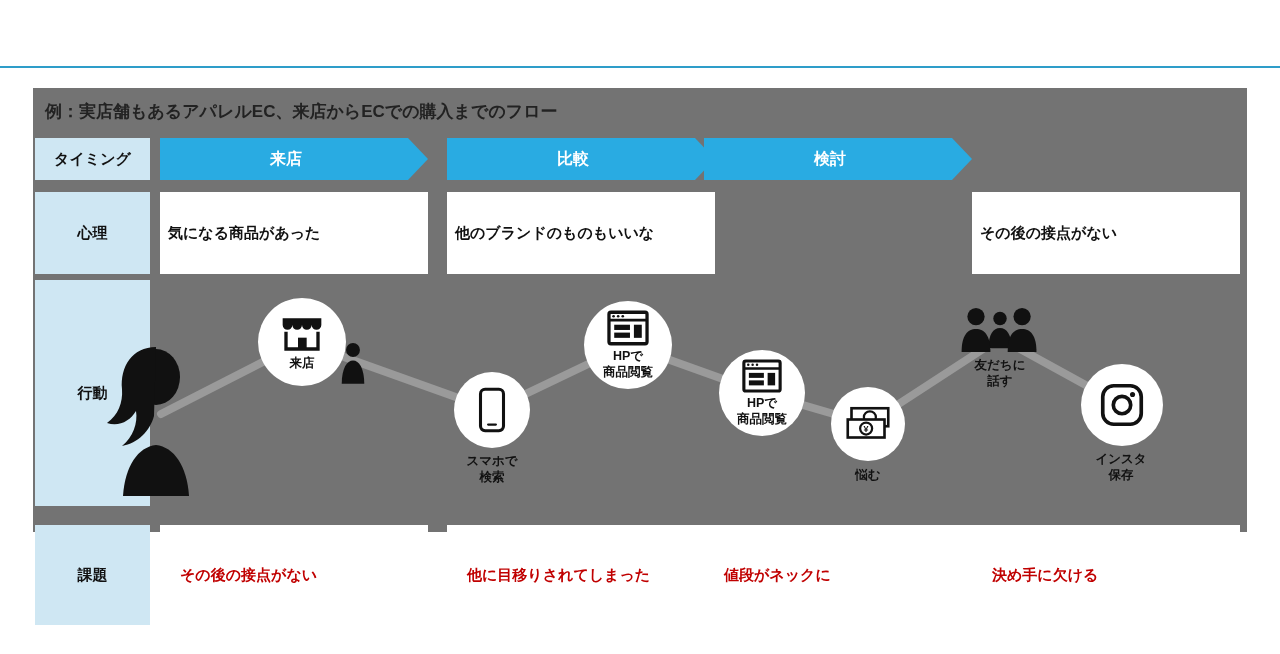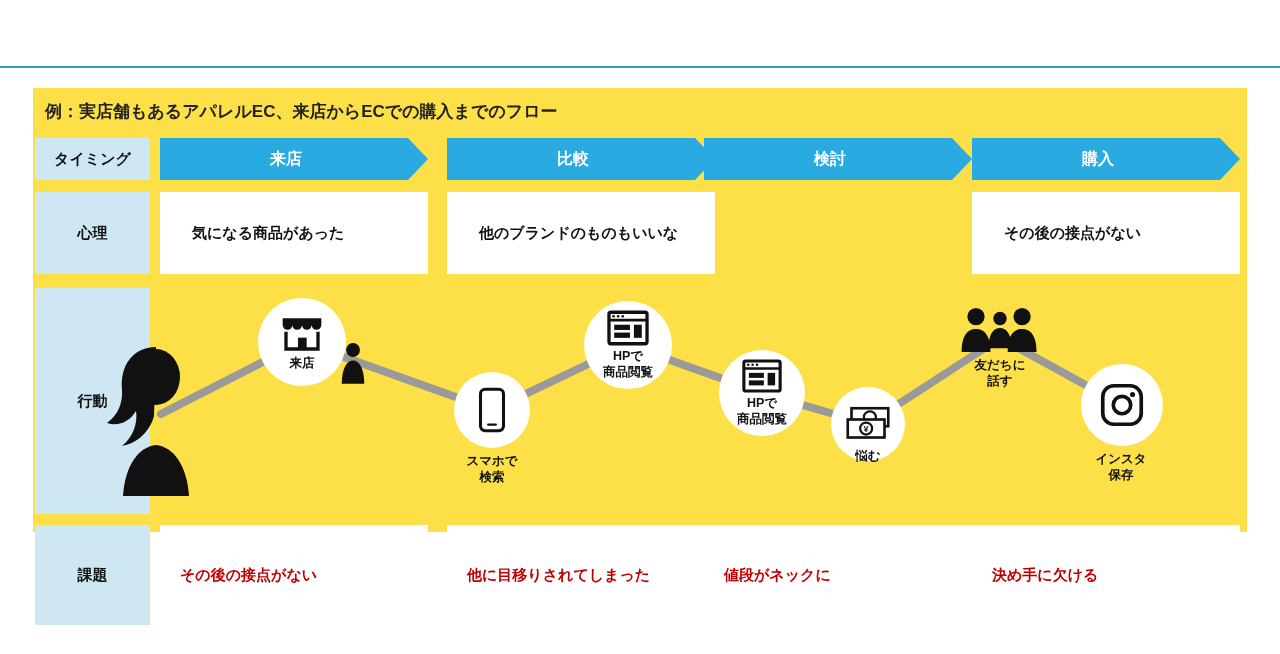--- a/index.html
+++ b/index.html
@@ -4,41 +4,41 @@
 <style>
   * { margin:0; padding:0; box-sizing:border-box; }
   html,body { width:1280px; height:654px; background:#ffffff;
     font-family:"Liberation Sans","DejaVu Sans",sans-serif; }
   .page { position:relative; width:1280px; height:654px; background:#ffffff; overflow:hidden; }
 
   .page-title { position:absolute; left:45px; top:16px; font-size:26px; font-weight:bold;
     color:#1d3a56; letter-spacing:1px; }
   .title-divider { position:absolute; left:0; top:66px; width:1280px; height:2px; background:#2e9dc9; }
 
-  .board { position:absolute; left:33px; top:88px; width:1214px; height:444px; background:#fde047; }
+  .board { position:absolute; left:33px; top:88px; width:1214px; height:444px; background:#737373; }
   .board-subtitle { position:absolute; left:12px; top:12px; font-size:17px; font-weight:bold; color:#222; }
 
   
   .rowlabel { position:absolute; left:2px; width:115px; background:#cfe7f3; color:#111;
     display:flex; align-items:center; justify-content:center; font-weight:bold; font-size:15px; }
   .rl-timing { top:50px;  height:42px; }
   .rl-psych  { top:104px; height:82px; }
-  .rl-action { top:200px; height:226px; }
+  .rl-action { top:192px; height:226px; }
   .rl-issue  { top:437px; height:100px; }
 
   
   .c1 { left:127px; } .c2 { left:399px;margin-left:15px; } .c3 { left:671px; } .c4 { left:939px; }
   .stagecol { width:268px; position:absolute; }
 
   .arrow { top:50px; height:42px; background:#29abe2; color:#fff; font-weight:bold; font-size:16px;
     display:flex; align-items:center; justify-content:center; padding-right:16px;
     clip-path:polygon(0 0, calc(100% - 20px) 0, 100% 50%, calc(100% - 20px) 100%, 0 100%); }
 
   .psych { top:104px; height:82px; background:#fff; display:flex; align-items:center;
-    padding:0 32px; font-weight:bold; font-size:15px; color:#111; }
+    padding:0 8px; font-weight:bold; font-size:15px; color:#111; }
 
   .issue { top:437px; height:100px; background:#fff; display:flex; align-items:center;
     padding:17px 20px; font-weight:bold; font-size:15px; color:#c00000; }
 
   
   .journey-path { position:absolute; left:0; top:0; z-index:1; }
   .action-item { position:absolute; z-index:2; }
   .circle { background:#fff; border-radius:50%; display:flex; flex-direction:column;
     align-items:center; justify-content:center; gap:3px; }
   .circle-label, .float-label { font-weight:bold; font-size:12.5px; color:#111; text-align:center;
@@ -59,21 +59,20 @@
     <div class="board-subtitle">例：実店舗もあるアパレルEC、来店からECでの購入までのフロー</div>
 
     <div class="rowlabel rl-timing">タイミング</div>
     <div class="rowlabel rl-psych">心理</div>
     <div class="rowlabel rl-action">行動</div>
     <div class="rowlabel rl-issue">課題</div>
 
     <div class="stagecol arrow c1">来店</div>
     <div class="stagecol arrow c2">比較</div>
     <div class="stagecol arrow c3">検討</div>
-    <div class="stagecol arrow c4">購入</div>
 
     <div class="stagecol psych c1">気になる商品があった</div>
     <div class="stagecol psych c2">他のブランドのものもいいな</div>
     <div class="stagecol psych c4">その後の接点がない</div>
 
     <div class="stagecol issue c1">その後の接点がない</div>
     <div class="stagecol issue c2">他に目移りされてしまった</div>
     <div class="stagecol issue c3">値段がネックに</div>
     <div class="stagecol issue c4">決め手に欠ける</div>
 
@@ -146,21 +145,21 @@
 
     <div class="action-item circle" style="left:798px; top:299px; width:74px; height:74px;">
       <svg class="icon-svg" width="46" height="36" viewBox="0 0 60 48">
         <rect x="8" y="3" width="49" height="24" fill="#fff" stroke="#111" stroke-width="3.5"></rect>
         <circle cx="32.5" cy="15" r="8" fill="none" stroke="#111" stroke-width="3"></circle>
         <rect x="3" y="18" width="49" height="24" fill="#fff" stroke="#111" stroke-width="3.5"></rect>
         <circle cx="27.5" cy="30" r="8" fill="none" stroke="#111" stroke-width="3"></circle>
         <text x="27.5" y="34.5" font-size="12" font-weight="bold" text-anchor="middle" fill="#111">¥</text>
       </svg>
     </div>
-    <div class="float-label" style="left:785px; top:361px; width:100px;font-family:Liberation Serif, serif;">悩む</div>
+    <div class="float-label" style="left:785px; top:380px; width:100px;font-family:Liberation Serif, serif;">悩む</div>
 
     <div class="action-item" style="left:925px; top:218px; width:84px; height:48px;">
       <svg class="icon-svg" width="84" height="48" viewBox="0 0 84 50" fill="#111">
         <circle cx="42" cy="13" r="7"></circle>
         <path d="M30 44 C30 30 35 23 42 23 C49 23 54 30 54 44 Z"></path>
         <circle cx="17" cy="11" r="9"></circle>
         <path d="M2 48 C2 31 8 24 17 24 C26 24 32 31 32 48 Z"></path>
         <circle cx="65" cy="11" r="9"></circle>
         <path d="M50 48 C50 31 56 24 65 24 C74 24 80 31 80 48 Z"></path>
       </svg>

